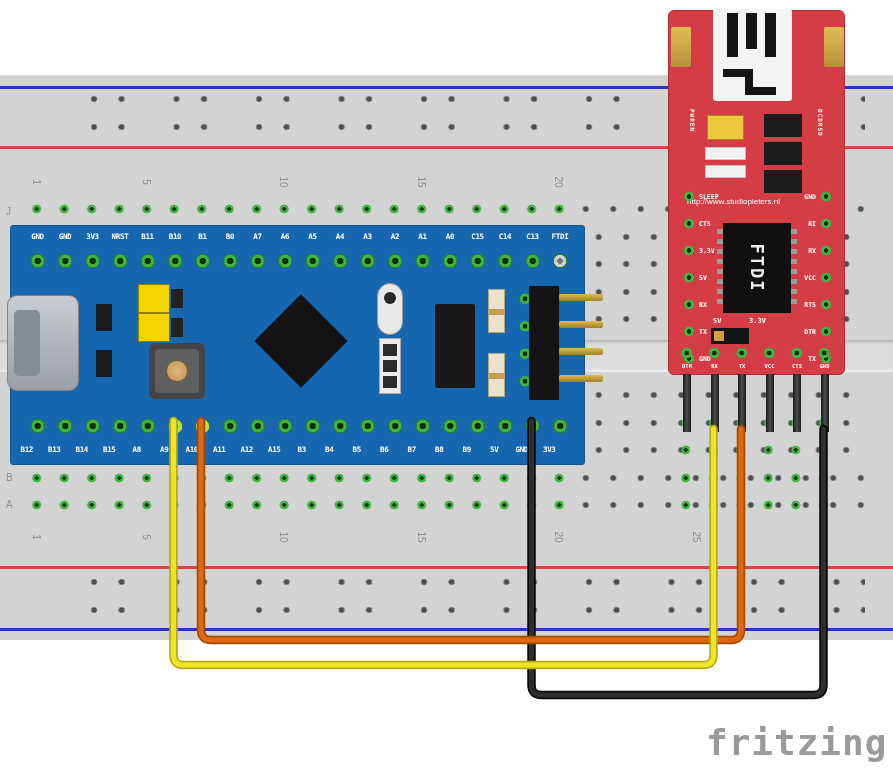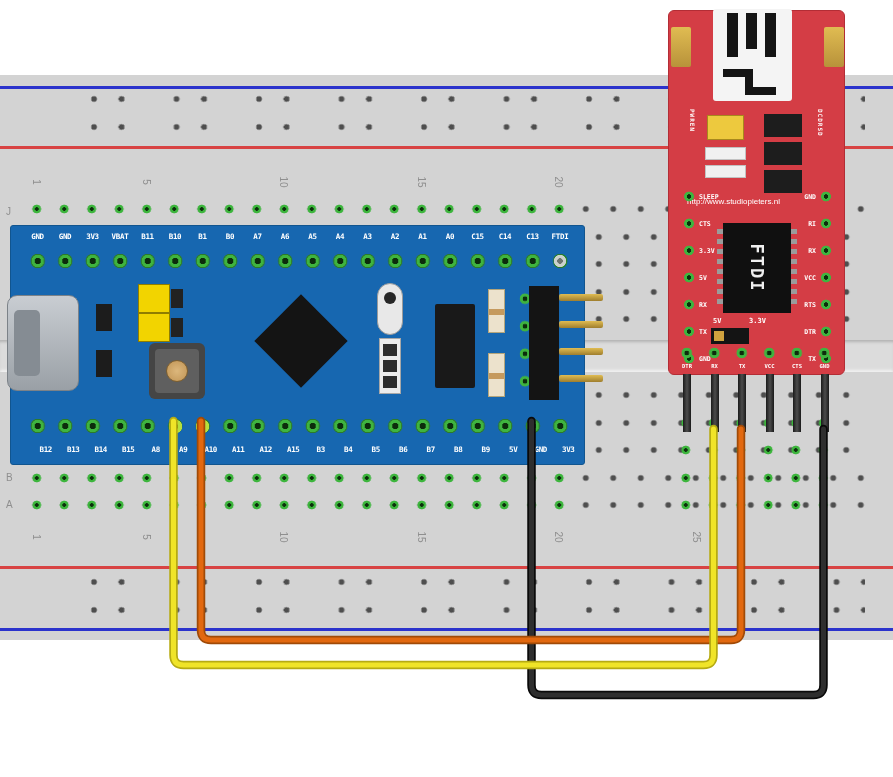--- a/index.html
+++ b/index.html
@@ -161,21 +161,21 @@
     <span class="rowletter" style="left:6px;top:131px">J</span>
     <span class="rowletter" style="left:6px;top:397px">B</span>
     <span class="rowletter" style="left:6px;top:424px">A</span>
   </div>
 
   <div class="stm32">
     <div class="labelrow" style="left:12.75px;top:6px;width:550px">
       <span>GND</span>
       <span>GND</span>
       <span>3V3</span>
-      <span>VBAT</span>
+      <span>NRST</span>
       <span>B11</span>
       <span>B10</span>
       <span>B1</span>
       <span>B0</span>
       <span>A7</span>
       <span>A6</span>
       <span>A5</span>
       <span>A4</span>
       <span>A3</span>
       <span>A2</span>
@@ -223,21 +223,21 @@
     <div class="swd-header"></div>
     <div class="goldpin" style="top:68px"></div>
     <div class="goldpin" style="top:95px"></div>
     <div class="goldpin" style="top:122px"></div>
     <div class="goldpin" style="top:149px"></div>
 
     <div class="padrow" style="left:12.75px;top:192px;width:550px"></div>
     <div class="glow-pad" style="left:156.5px;top:192.5px"></div>
     <div class="glow-pad" style="left:184px;top:192.5px"></div>
 
-    <div class="labelrow" style="left:21px;top:219px;width:550px">
+    <div class="labelrow" style="left:2px;top:219px;width:550px">
       <span>B12</span>
       <span>B13</span>
       <span>B14</span>
       <span>B15</span>
       <span>A8</span>
       <span>A9</span>
       <span>A10</span>
       <span>A11</span>
       <span>A12</span>
       <span>A15</span>
@@ -334,13 +334,14 @@
     <path d="M531.5 421 V685 Q531.5 695 541.5 695 H813.5 Q823.5 695 823.5 685 V429" fill="none" stroke-width="8.5" stroke-linecap="round" stroke="#0a0a0a"></path>
     <path d="M531.5 421 V685 Q531.5 695 541.5 695 H813.5 Q823.5 695 823.5 685 V429" fill="none" stroke-width="5" stroke-linecap="round" stroke="#2e2e2e"></path>
 
     <path d="M201 421 V630 Q201 640 211 640 H731 Q741 640 741 630 V429" fill="none" stroke-width="8.5" stroke-linecap="round" stroke="#a04a07"></path>
     <path d="M201 421 V630 Q201 640 211 640 H731 Q741 640 741 630 V429" fill="none" stroke-width="5" stroke-linecap="round" stroke="#e2680f"></path>
 
     <path d="M173.5 421 V655 Q173.5 665 183.5 665 H703.5 Q713.5 665 713.5 655 V429" fill="none" stroke-width="8.5" stroke-linecap="round" stroke="#b6ab12"></path>
     <path d="M173.5 421 V655 Q173.5 665 183.5 665 H703.5 Q713.5 665 713.5 655 V429" fill="none" stroke-width="5" stroke-linecap="round" stroke="#f0e428"></path>
   </svg>
 
+  <div class="fritzing-logo">fritzing</div>
 </div>
 
 </body></html>

